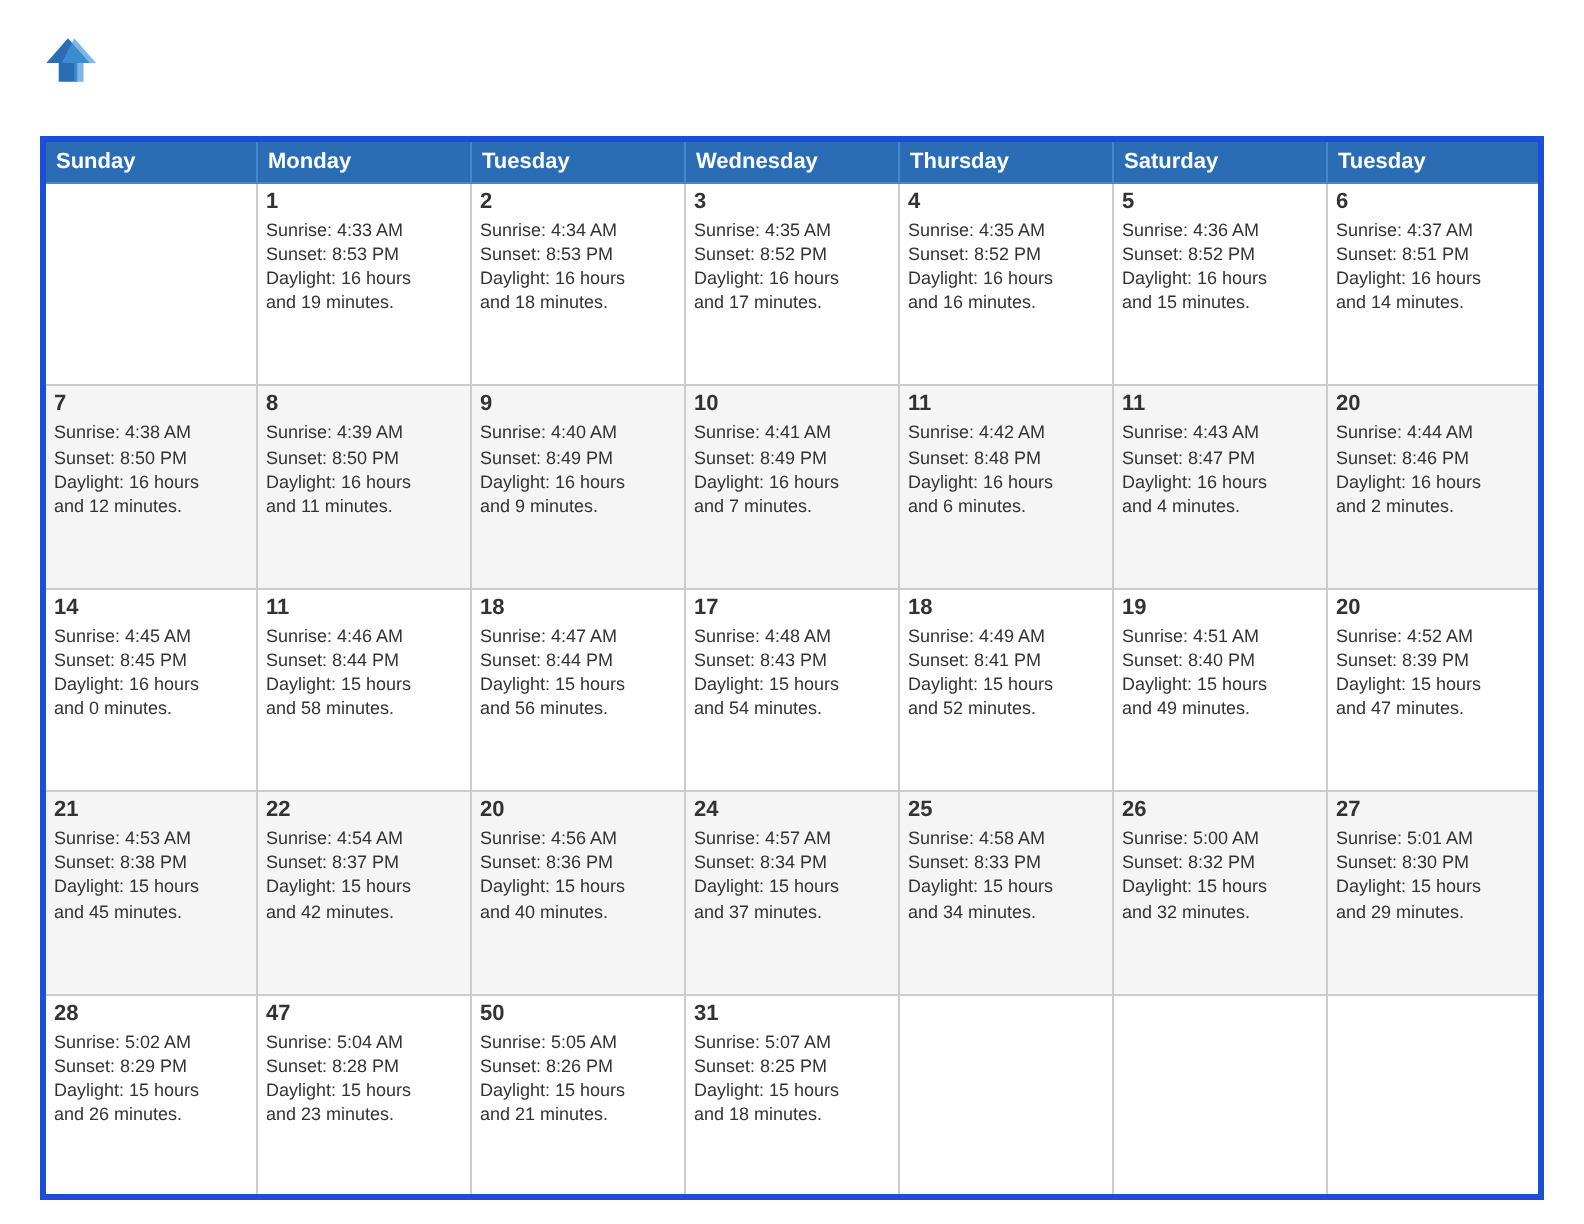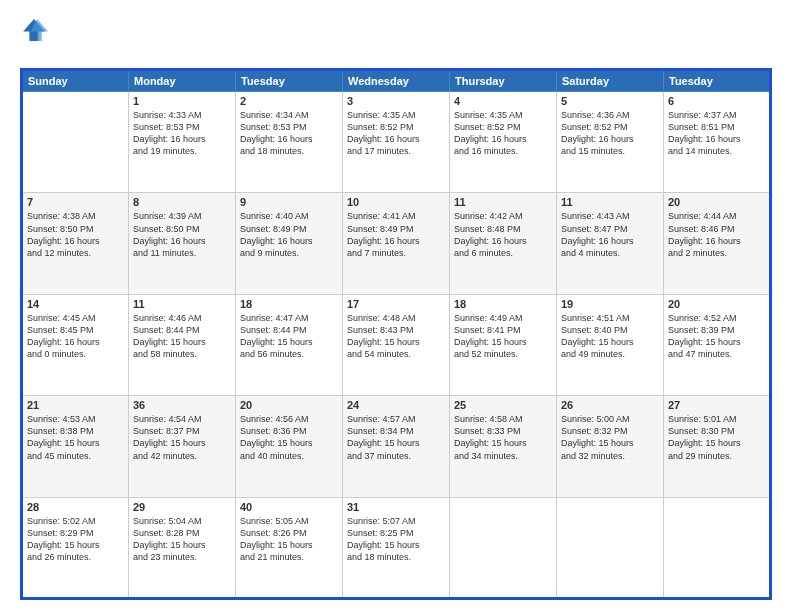--- a/index.html
+++ b/index.html
@@ -224,21 +224,21 @@
             <span class="day-num">20</span>
             <div class="cell-text">Sunrise: 4:52 AM<br>Sunset: 8:39 PM<br>Daylight: 15 hours<br>and 47 minutes.</div>
           </td>
         </tr>
         <tr>
           <td>
             <span class="day-num">21</span>
             <div class="cell-text">Sunrise: 4:53 AM<br>Sunset: 8:38 PM<br>Daylight: 15 hours<br>and 45 minutes.</div>
           </td>
           <td>
-            <span class="day-num">36</span>
+            <span class="day-num">22</span>
             <div class="cell-text">Sunrise: 4:54 AM<br>Sunset: 8:37 PM<br>Daylight: 15 hours<br>and 42 minutes.</div>
           </td>
           <td>
             <span class="day-num">20</span>
             <div class="cell-text">Sunrise: 4:56 AM<br>Sunset: 8:36 PM<br>Daylight: 15 hours<br>and 40 minutes.</div>
           </td>
           <td>
             <span class="day-num">24</span>
             <div class="cell-text">Sunrise: 4:57 AM<br>Sunset: 8:34 PM<br>Daylight: 15 hours<br>and 37 minutes.</div>
           </td>
@@ -254,25 +254,25 @@
             <span class="day-num">27</span>
             <div class="cell-text">Sunrise: 5:01 AM<br>Sunset: 8:30 PM<br>Daylight: 15 hours<br>and 29 minutes.</div>
           </td>
         </tr>
         <tr>
           <td>
             <span class="day-num">28</span>
             <div class="cell-text">Sunrise: 5:02 AM<br>Sunset: 8:29 PM<br>Daylight: 15 hours<br>and 26 minutes.</div>
           </td>
           <td>
-            <span class="day-num">29</span>
+            <span class="day-num">47</span>
             <div class="cell-text">Sunrise: 5:04 AM<br>Sunset: 8:28 PM<br>Daylight: 15 hours<br>and 23 minutes.</div>
           </td>
           <td>
-            <span class="day-num">40</span>
+            <span class="day-num">50</span>
             <div class="cell-text">Sunrise: 5:05 AM<br>Sunset: 8:26 PM<br>Daylight: 15 hours<br>and 21 minutes.</div>
           </td>
           <td>
             <span class="day-num">31</span>
             <div class="cell-text">Sunrise: 5:07 AM<br>Sunset: 8:25 PM<br>Daylight: 15 hours<br>and 18 minutes.</div>
           </td>
           <td class="empty-cell"></td>
           <td class="empty-cell"></td>
           <td class="empty-cell"></td>
         </tr>

